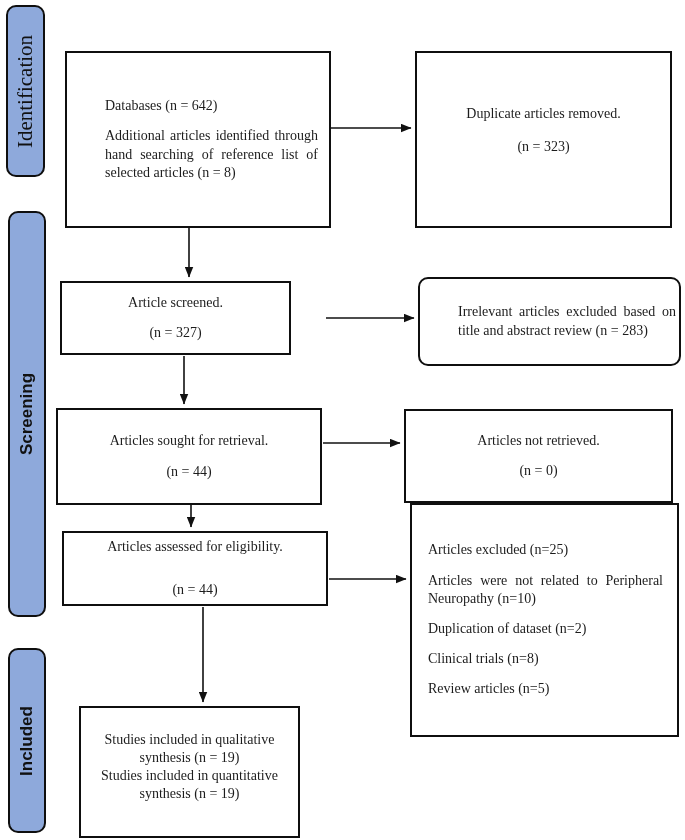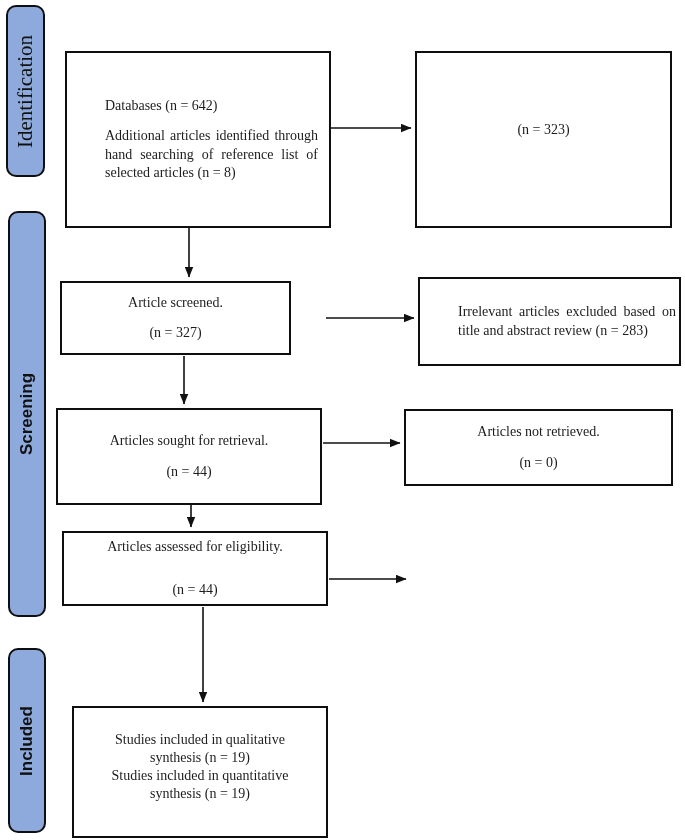--- a/index.html
+++ b/index.html
@@ -49,29 +49,29 @@
     line-height: 1.3;
   }
   .center { text-align: center; }
 
   #box-identification-main { left: 65px;  top: 51px;  width: 266px; height: 177px; padding: 0 11px 0 38px; font-family: Liberation Serif, serif; }
   #box-identification-main .para-first { margin-bottom: 12px; }
   #box-identification-main .para { text-align: justify; }
 
   #box-duplicates   { left: 415px; top: 51px;  width: 257px; height: 177px; padding-bottom: 18px; gap: 14px; }
   #box-screened     { left: 60px;  top: 281px; width: 231px; height: 74px;  gap: 12px; }
-  #box-irrelevant   { left: 418px; top: 277px; width: 263px; height: 89px;  padding: 0 3px 0 38px; text-align: justify; }
+  #box-irrelevant   { left: 418px; top: 277px; width: 263px; height: 89px;  padding: 0 3px 0 38px; text-align: justify; border-radius: 10px; }
   #box-sought       { left: 56px;  top: 408px; width: 266px; height: 97px;  gap: 12px; }
-  #box-notretrieved { left: 404px; top: 409px; width: 269px; height: 77px;  gap: 12px; }
+  #box-notretrieved { left: 404px; top: 409px; width: 269px; height: 94px;  gap: 12px; }
   #box-assessed     { left: 62px;  top: 531px; width: 266px; height: 75px;  gap: 24px; }
 
   #box-excluded     { left: 410px; top: 503px; width: 269px; height: 234px; padding: 14px 14px 14px 16px; }
   #box-excluded .reason { text-align: justify; margin: 6px 0; }
 
-  #box-included-studies { left: 72px; top: 706px; width: 256px; height: 132px; padding: 0 16px 10px 16px; gap: 0; }
+  #box-included-studies { left: 79px; top: 706px; width: 221px; height: 132px; padding: 0 16px 10px 16px; gap: 0; }
 </style>
 </head>
 <body>
 
 <div class="canvas">
 
   <svg class="arrows" width="685" height="840">
     <defs>
       <marker id="arrowhead" viewBox="0 0 10 8" refX="9.5" refY="4" markerWidth="11" markerHeight="9" orient="auto" markerUnits="userSpaceOnUse">
         <path d="M0,0 L10,4 L0,8 z" fill="#111"></path>
@@ -96,20 +96,21 @@
   <div class="stage" id="stage-included" style="background: rgb(142, 169, 219);">
     <span>Included</span>
   </div>
 
   <div class="box" id="box-identification-main">
     <div class="para-first">Databases (n = 642)</div>
     <div class="para">Additional articles identified through hand searching of reference list of selected articles (n = 8)</div>
   </div>
 
   <div class="box center" id="box-duplicates">
+    <div>Duplicate articles removed.</div>
     <div>(n = 323)</div>
   </div>
 
   <div class="box center" id="box-screened">
     <div>Article screened.</div>
     <div>(n = 327)</div>
   </div>
 
   <div class="box" id="box-irrelevant">
     <div>Irrelevant articles excluded based on title and abstract review (n = 283)</div>
@@ -123,19 +124,26 @@
   <div class="box center" id="box-notretrieved">
     <div>Articles not retrieved.</div>
     <div>(n = 0)</div>
   </div>
 
   <div class="box center" id="box-assessed">
     <div>Articles assessed for eligibility.</div>
     <div>(n = 44)</div>
   </div>
 
+  <div class="box" id="box-excluded">
+    <div class="reason">Articles excluded (n=25)</div>
+    <div class="reason">Articles were not related to Peripheral Neuropathy (n=10)</div>
+    <div class="reason">Duplication of dataset (n=2)</div>
+    <div class="reason">Clinical trials (n=8)</div>
+    <div class="reason">Review articles (n=5)</div>
+  </div>
 
   <div class="box center" id="box-included-studies">
     <div>Studies included in qualitative synthesis (n = 19)</div>
     <div>Studies included in quantitative synthesis (n = 19)</div>
   </div>
 
 </div>
 
 </body></html>

